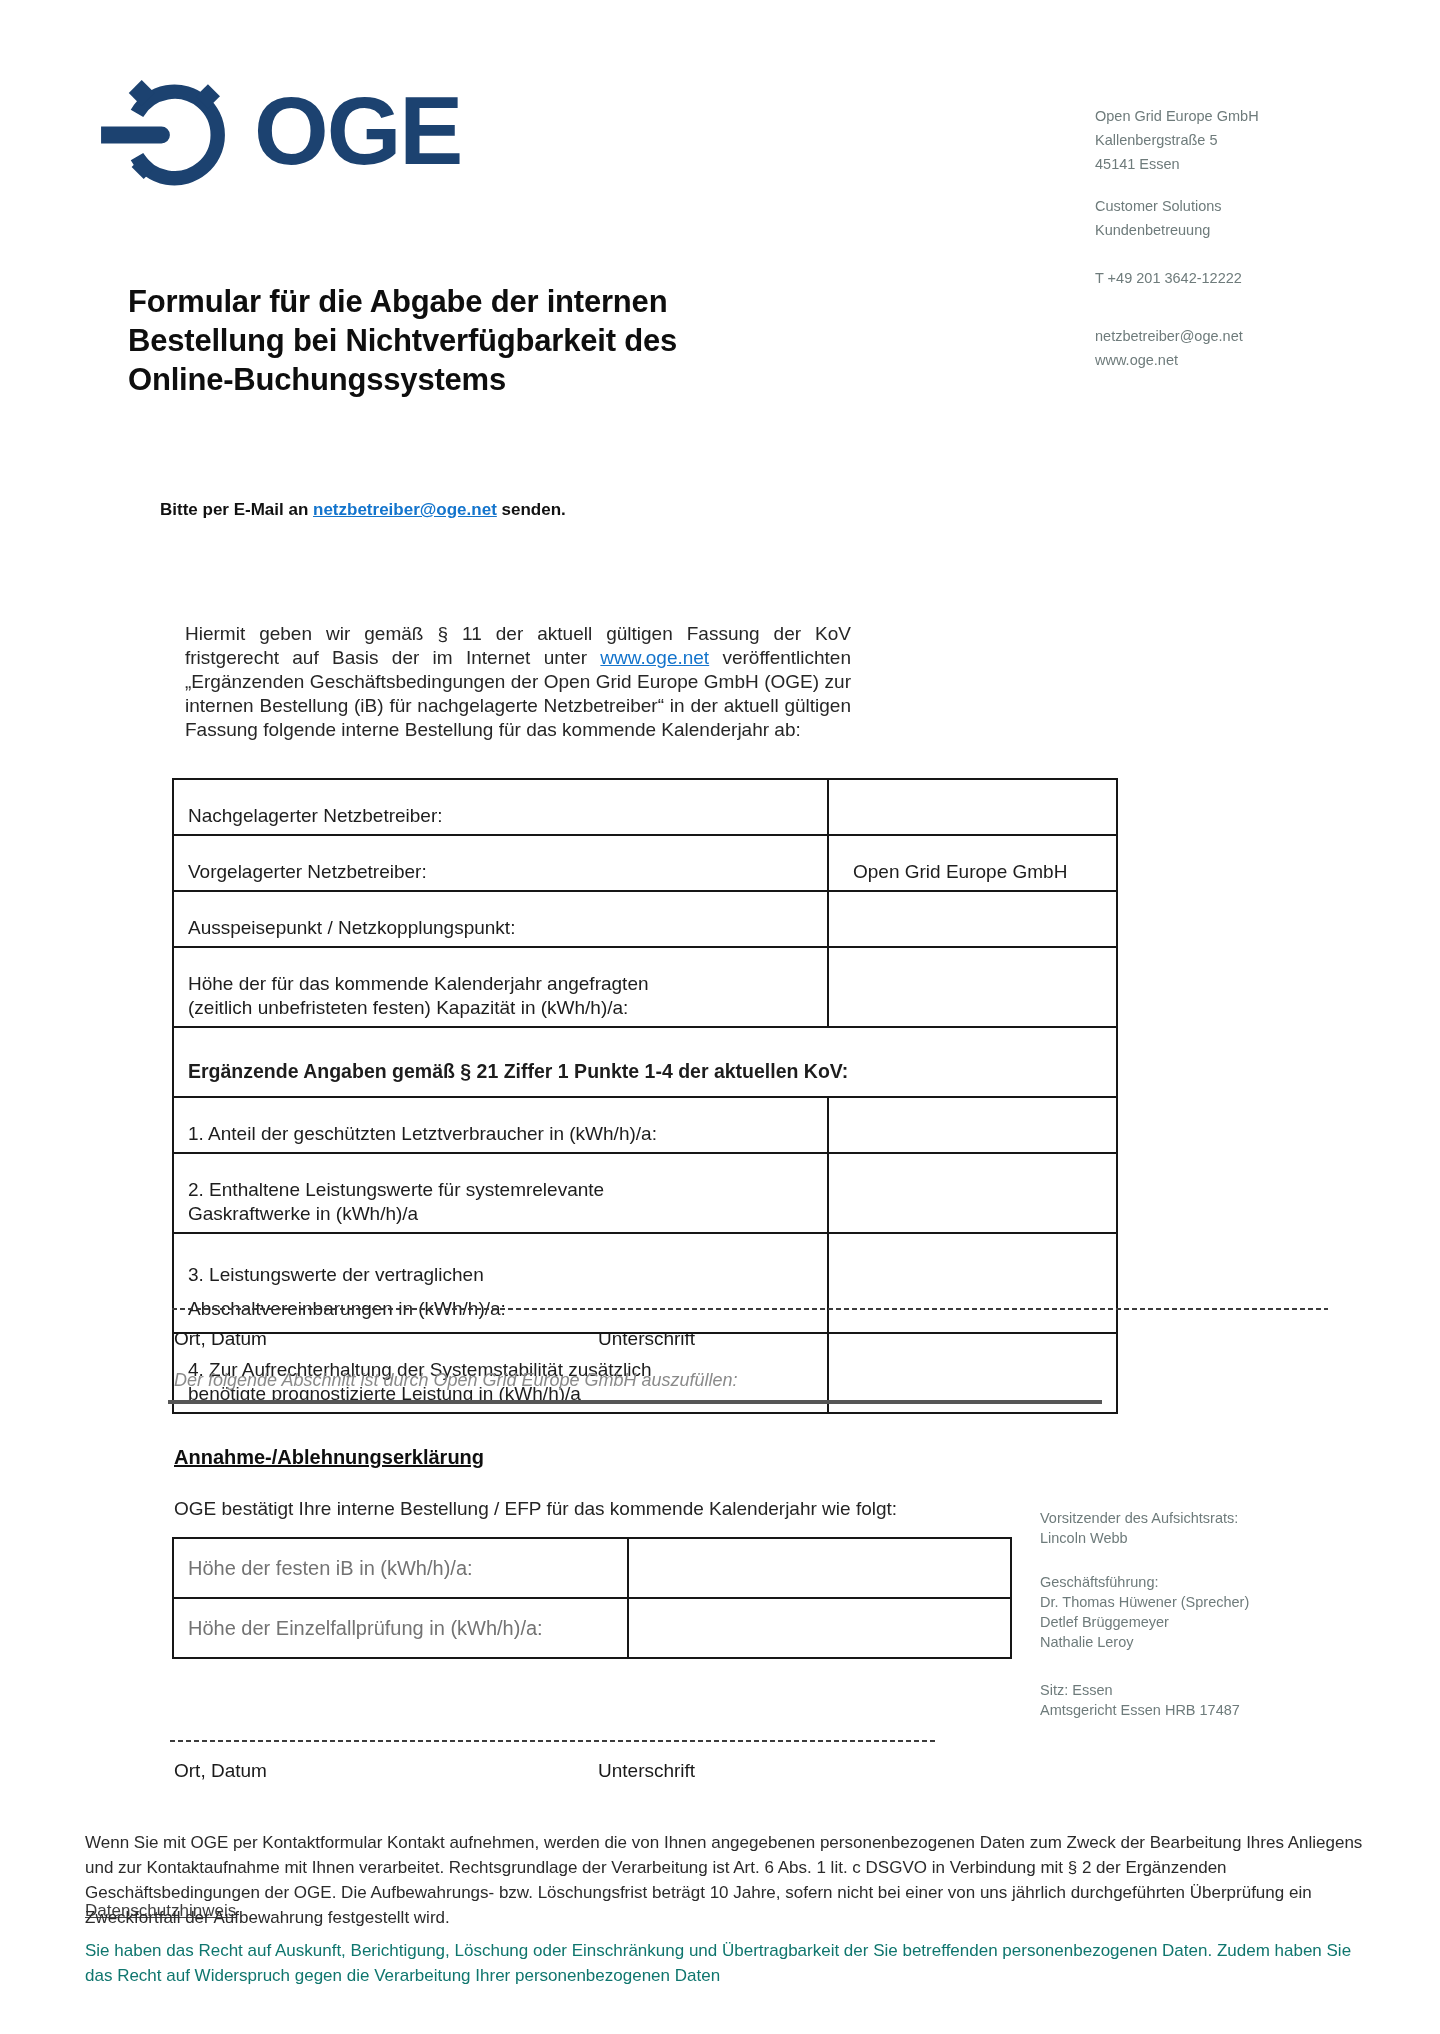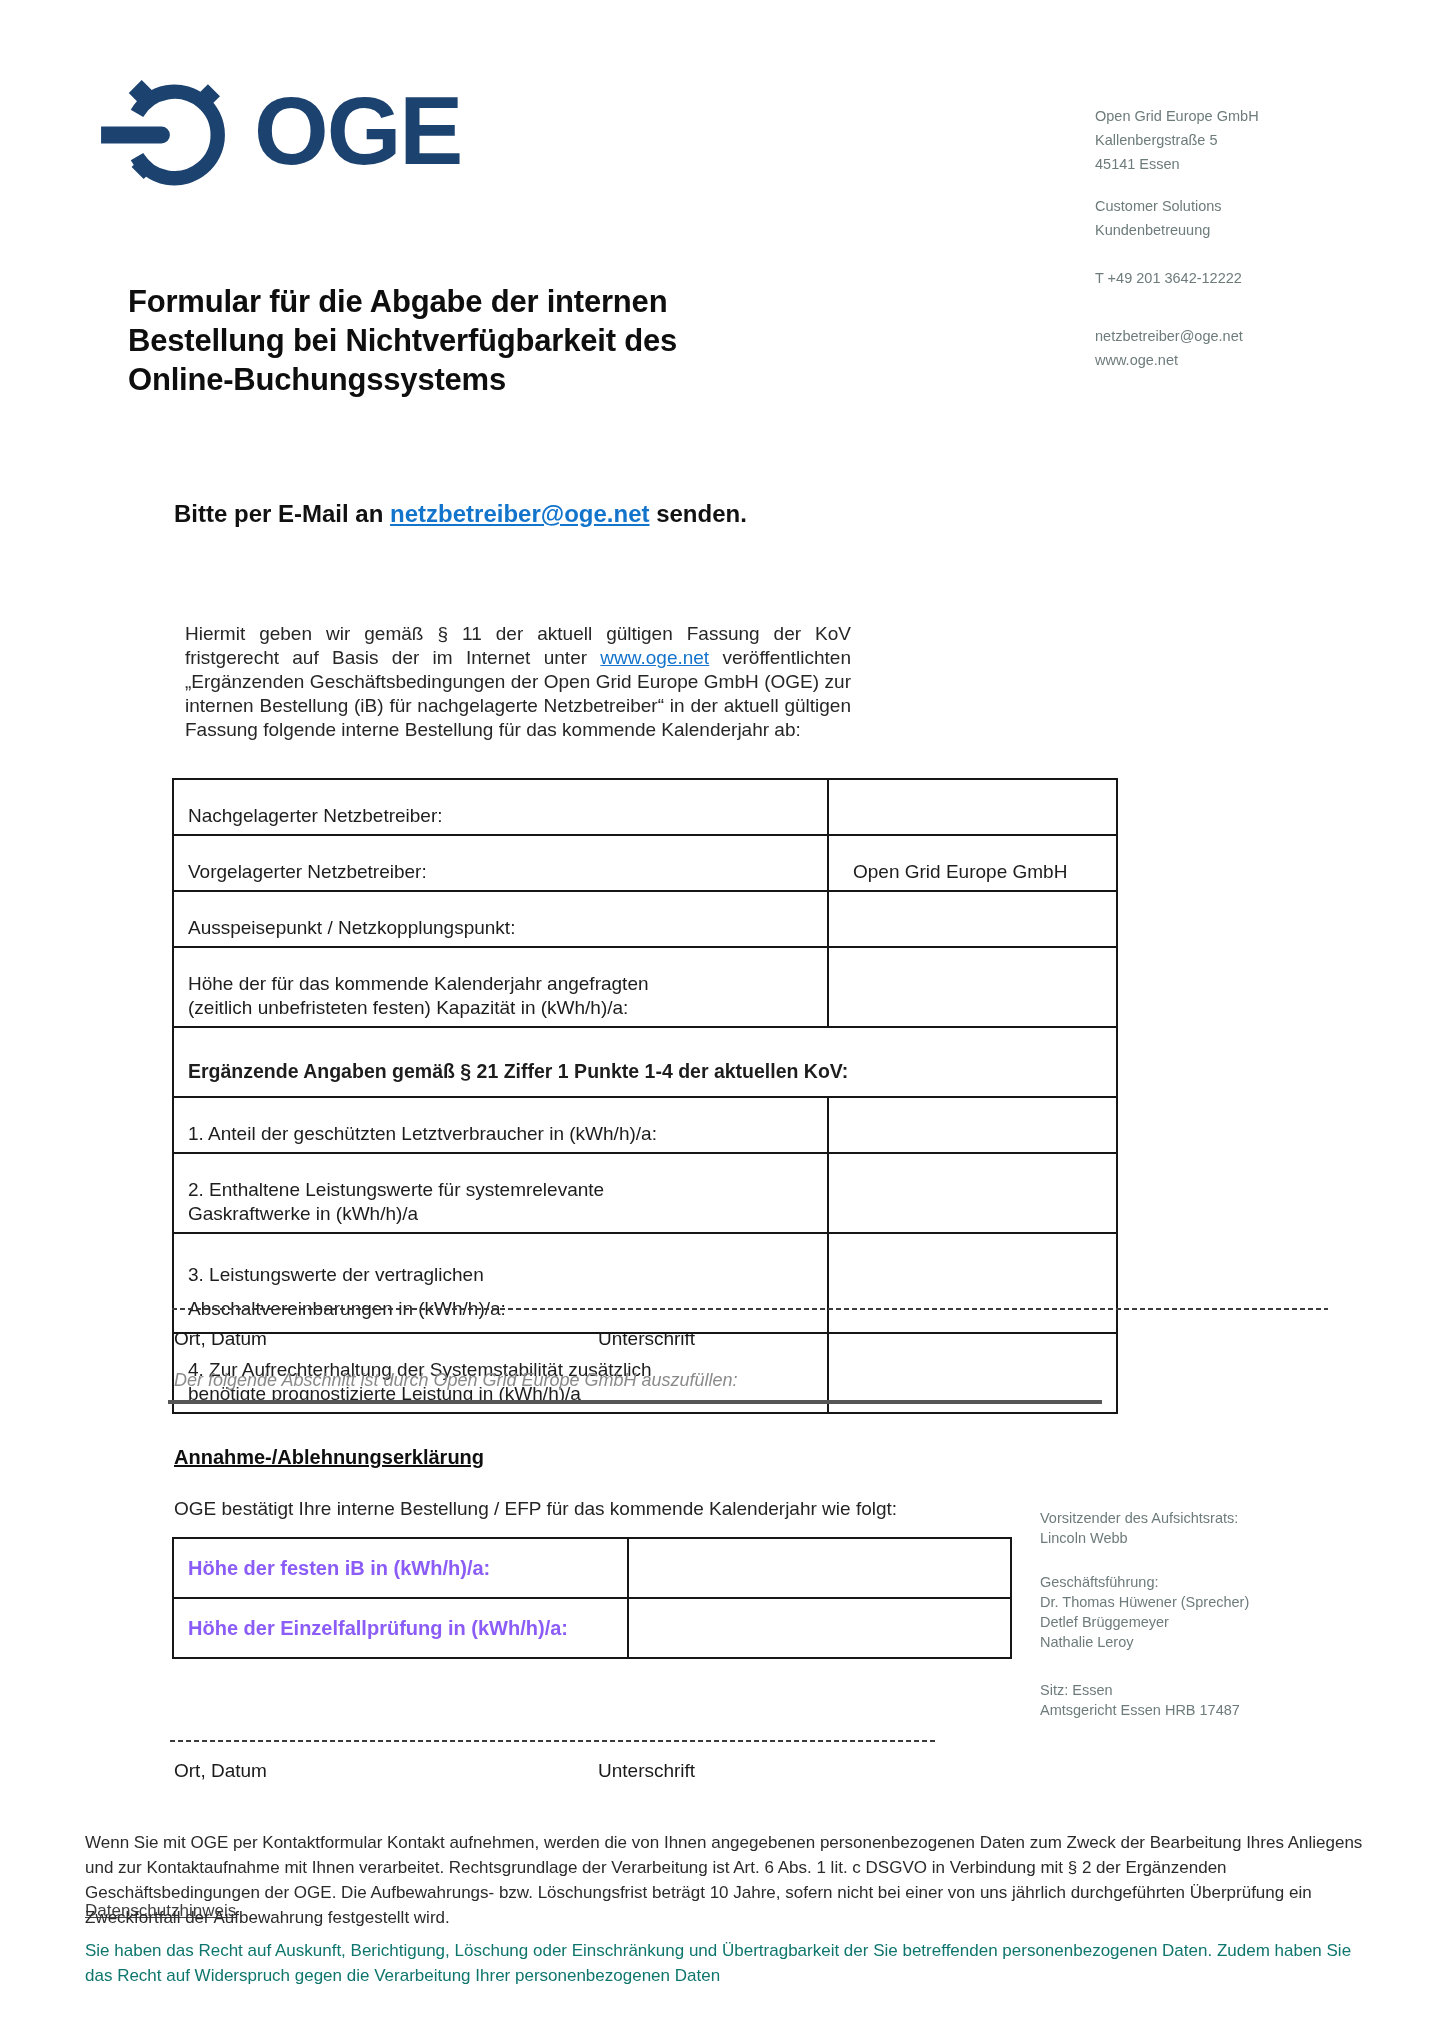--- a/index.html
+++ b/index.html
@@ -18,21 +18,21 @@
   .contact{left:1095px;top:104px;font-size:14.5px;line-height:24px;color:#6e7b7b;}
   .contact .grp{margin:0 0 0 0;}
   .contact .sp18{height:18px;}
   .contact .sp24{height:24px;}
   .contact .sp34{height:34px;}
   .contact a{color:#6e7b7b;text-decoration:none;}
 
   .title{left:128px;top:282px;width:640px;font-size:31px;line-height:39px;
          font-weight:bold;color:#0e0e0e;letter-spacing:-0.2px;}
 
-  .mailline{left:174px;top:500px;font-size:24px;font-weight:bold;color:#111;}
+  .mailline{left:160px;top:500px;font-size:17px;font-weight:bold;color:#111;}
   .mailline a{color:#1374cc;text-decoration:underline;}
 
   .intro{left:185px;top:622px;width:666px;font-size:19px;line-height:24px;
          text-align:justify;color:#262626;}
   .intro a{color:#1374cc;text-decoration:underline;}
 
   
   table{border-collapse:collapse;}
   .t1{left:172px;top:778px;width:946px;table-layout:fixed;}
   .t1 td{border:2px solid #161616;font-size:19px;color:#1d1d1d;
@@ -54,21 +54,21 @@
 
   .section-note{left:174px;top:1370px;font-size:18px;font-style:italic;color:#8a8a8a;}
   .thickline{left:168px;top:1400px;width:934px;height:4px;background:#565656;}
 
   .acc-head{left:174px;top:1446px;font-size:20px;font-weight:bold;
             text-decoration:underline;color:#0f0f0f;}
   .acc-intro{left:174px;top:1498px;font-size:19px;color:#242424;}
 
   .t2{left:172px;top:1537px;width:840px;table-layout:fixed;}
   .t2 td{border:2px solid #161616;font-size:20px;padding:6px 10px 6px 14px;vertical-align:middle;}
-  .t2 .lbl{width:429px;font-weight:bold;color:#8b5cf6;}
+  .t2 .lbl{width:429px;font-weight:normal;color:#737373;}
   .t2 tr{height:60px;}
 
   .company{left:1040px;top:1508px;font-size:14.5px;line-height:20px;color:#6e7b7b;}
   .company .sp24{height:24px;} .company .sp28{height:28px;}
 
   .privacy-head{left:85px;top:1901px;font-size:17px;color:#3d3d3d;text-decoration:underline;}
   .privacy-p1{left:85px;top:1830px;width:1292px;font-size:17px;line-height:25px;color:#2b2b2b;}
   .privacy-p2{left:85px;top:1938px;width:1292px;font-size:17px;line-height:25px;color:#0f766e;}
 </style>
 </head>

